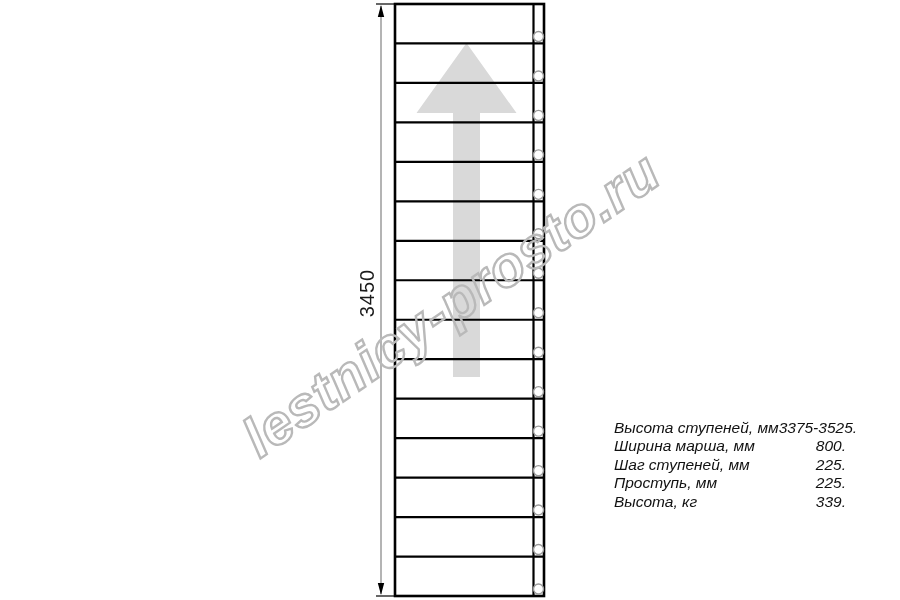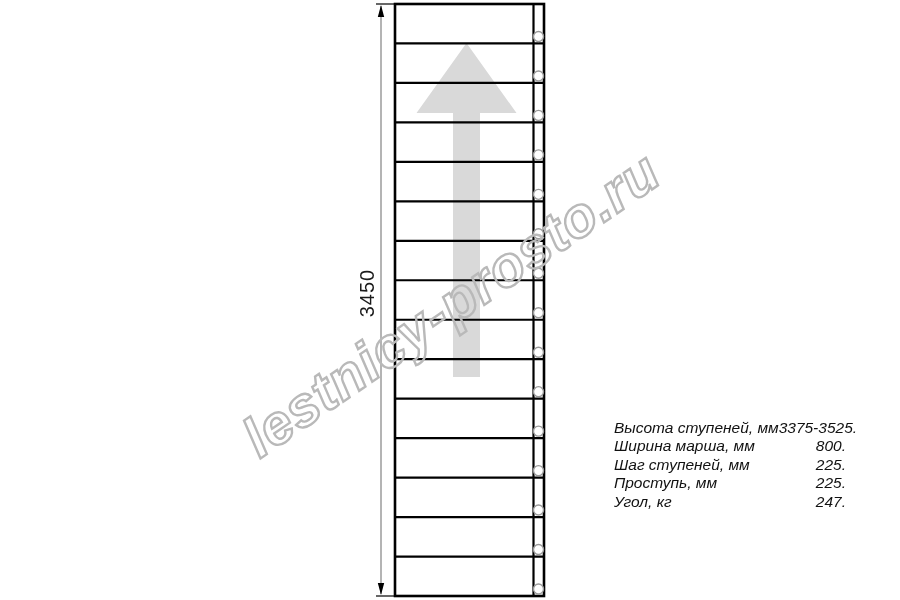--- a/index.html
+++ b/index.html
@@ -119,18 +119,18 @@
       <span class="spec-value">225.</span>
     </div>
 
     <div class="spec-row">
       <span class="spec-label">Проступь, мм</span>
       <span class="spec-value">225.</span>
     </div>
 
 
     <div class="spec-row">
-      <span class="spec-label">Угол, кг</span>
-      <span class="spec-value">247.</span>
+      <span class="spec-label">Высота, кг</span>
+      <span class="spec-value">339.</span>
     </div>
   </div>
 
 </div>
 
 </body></html>

